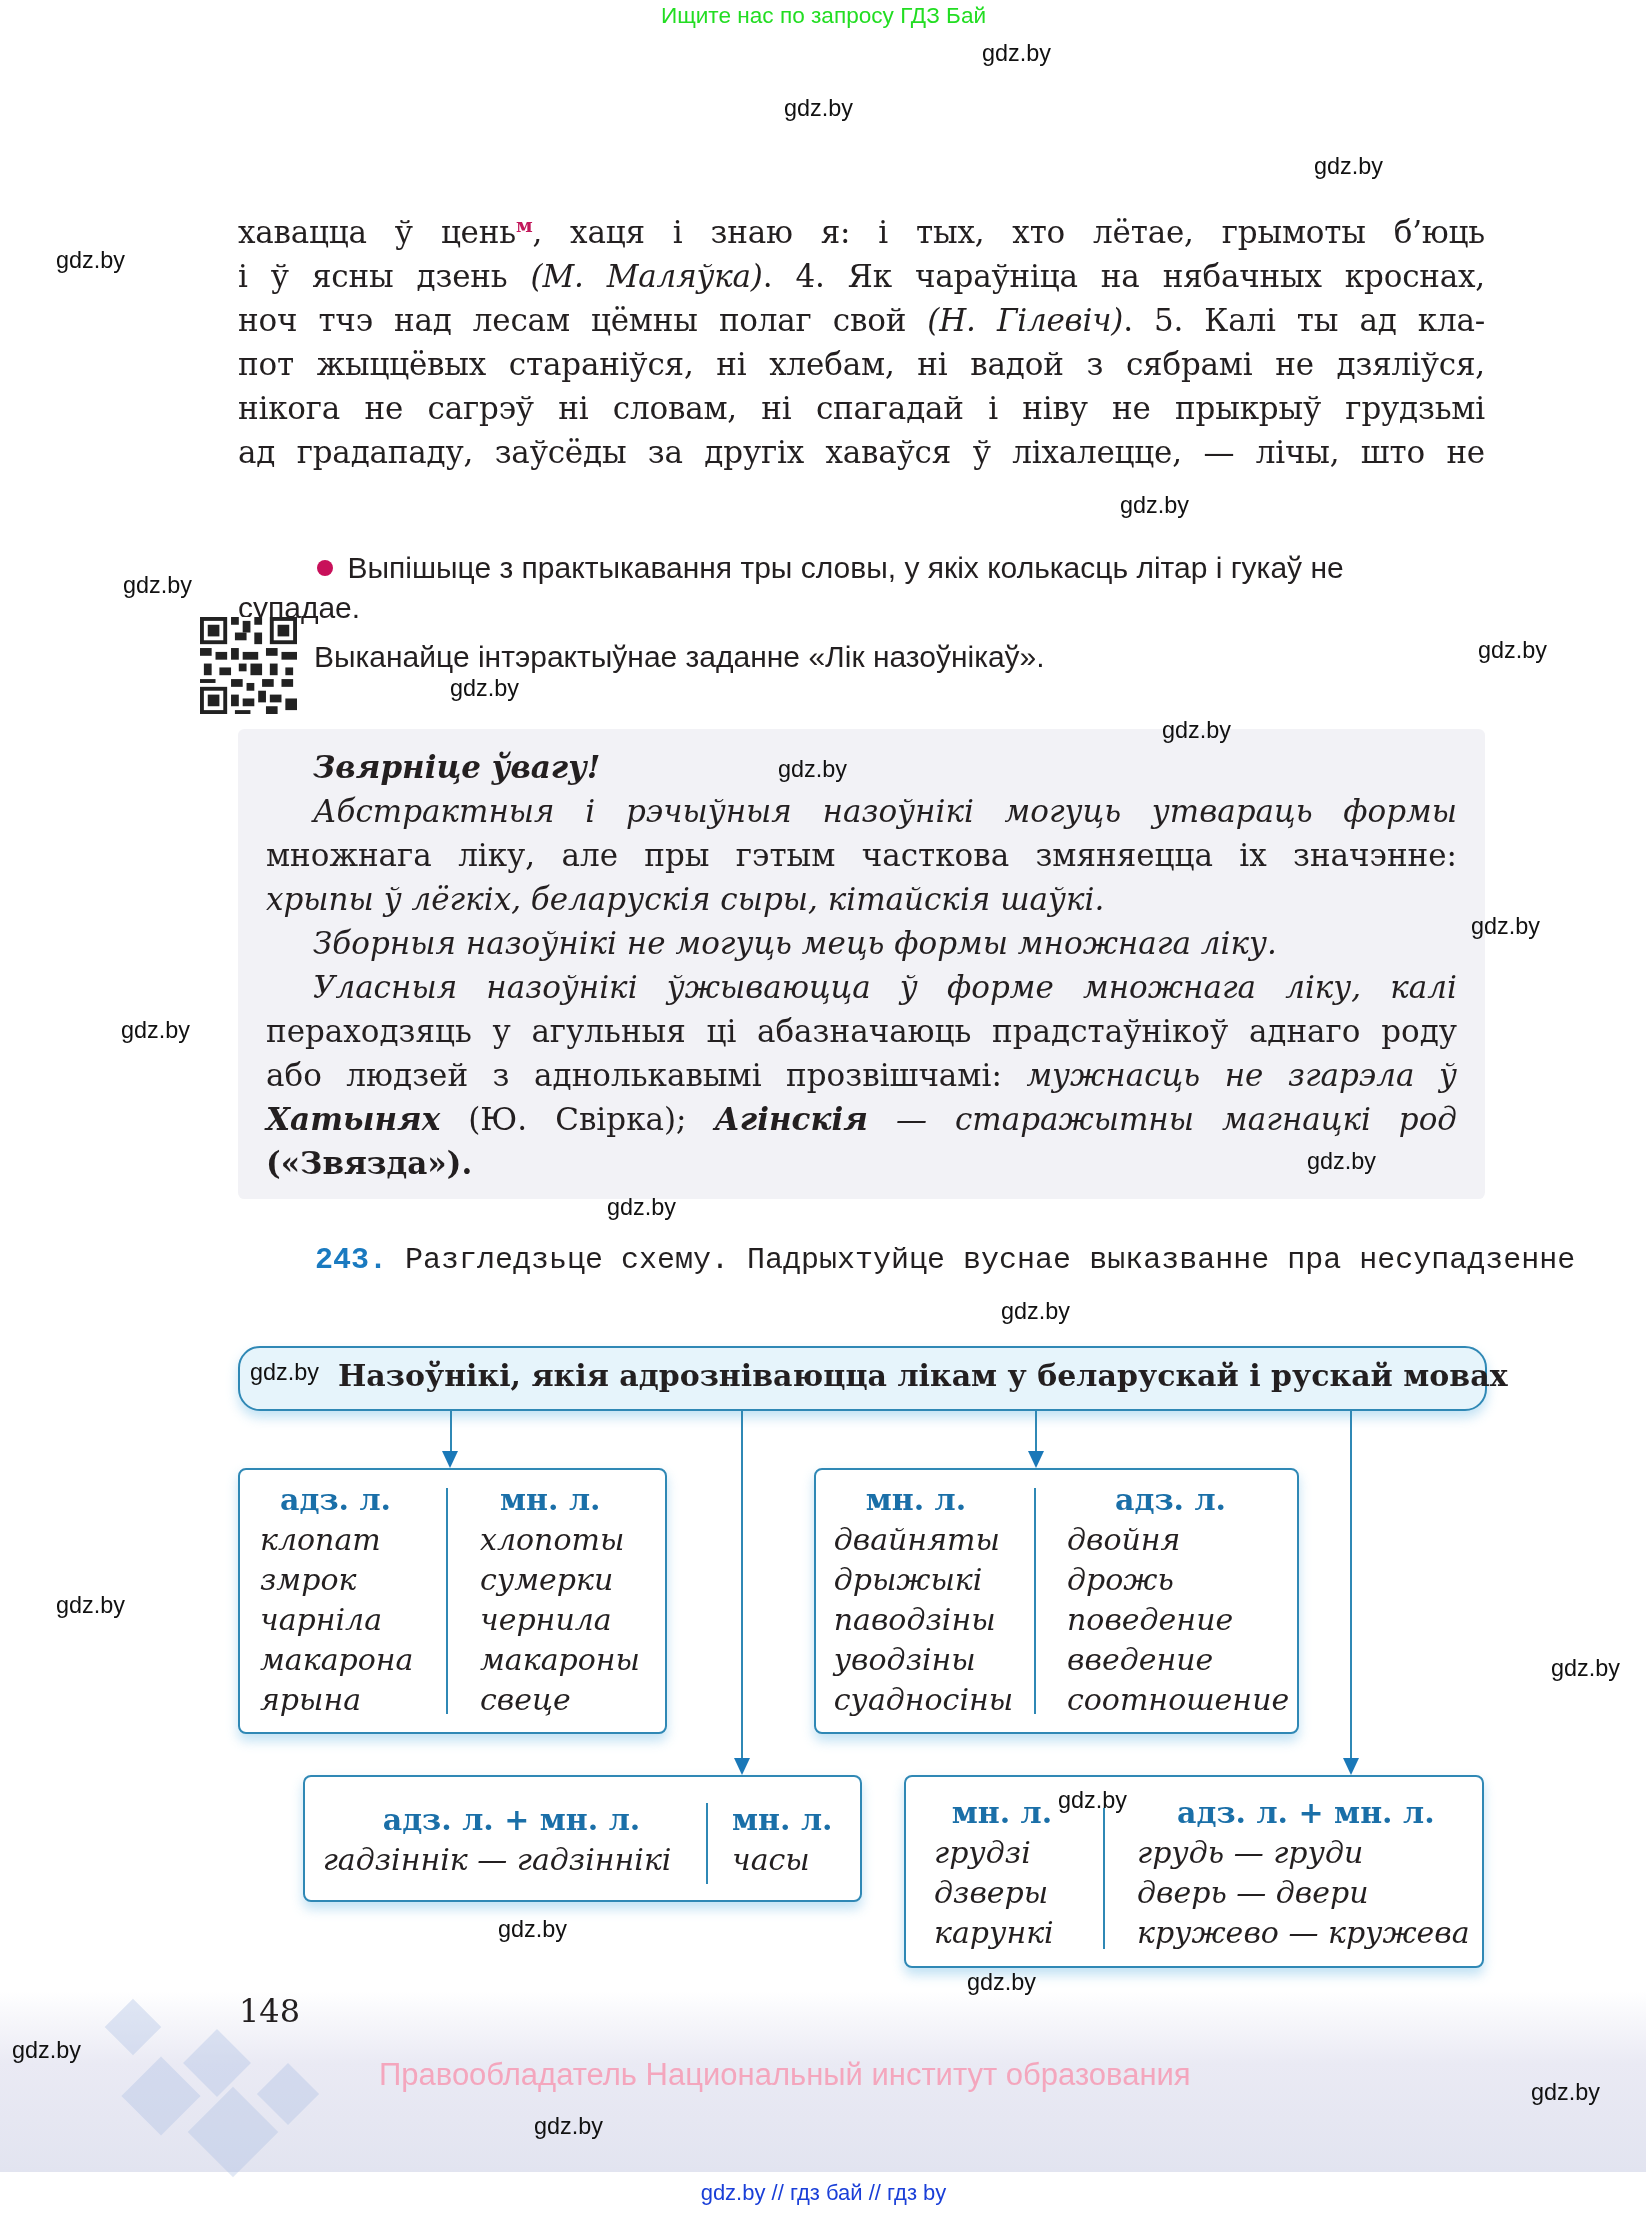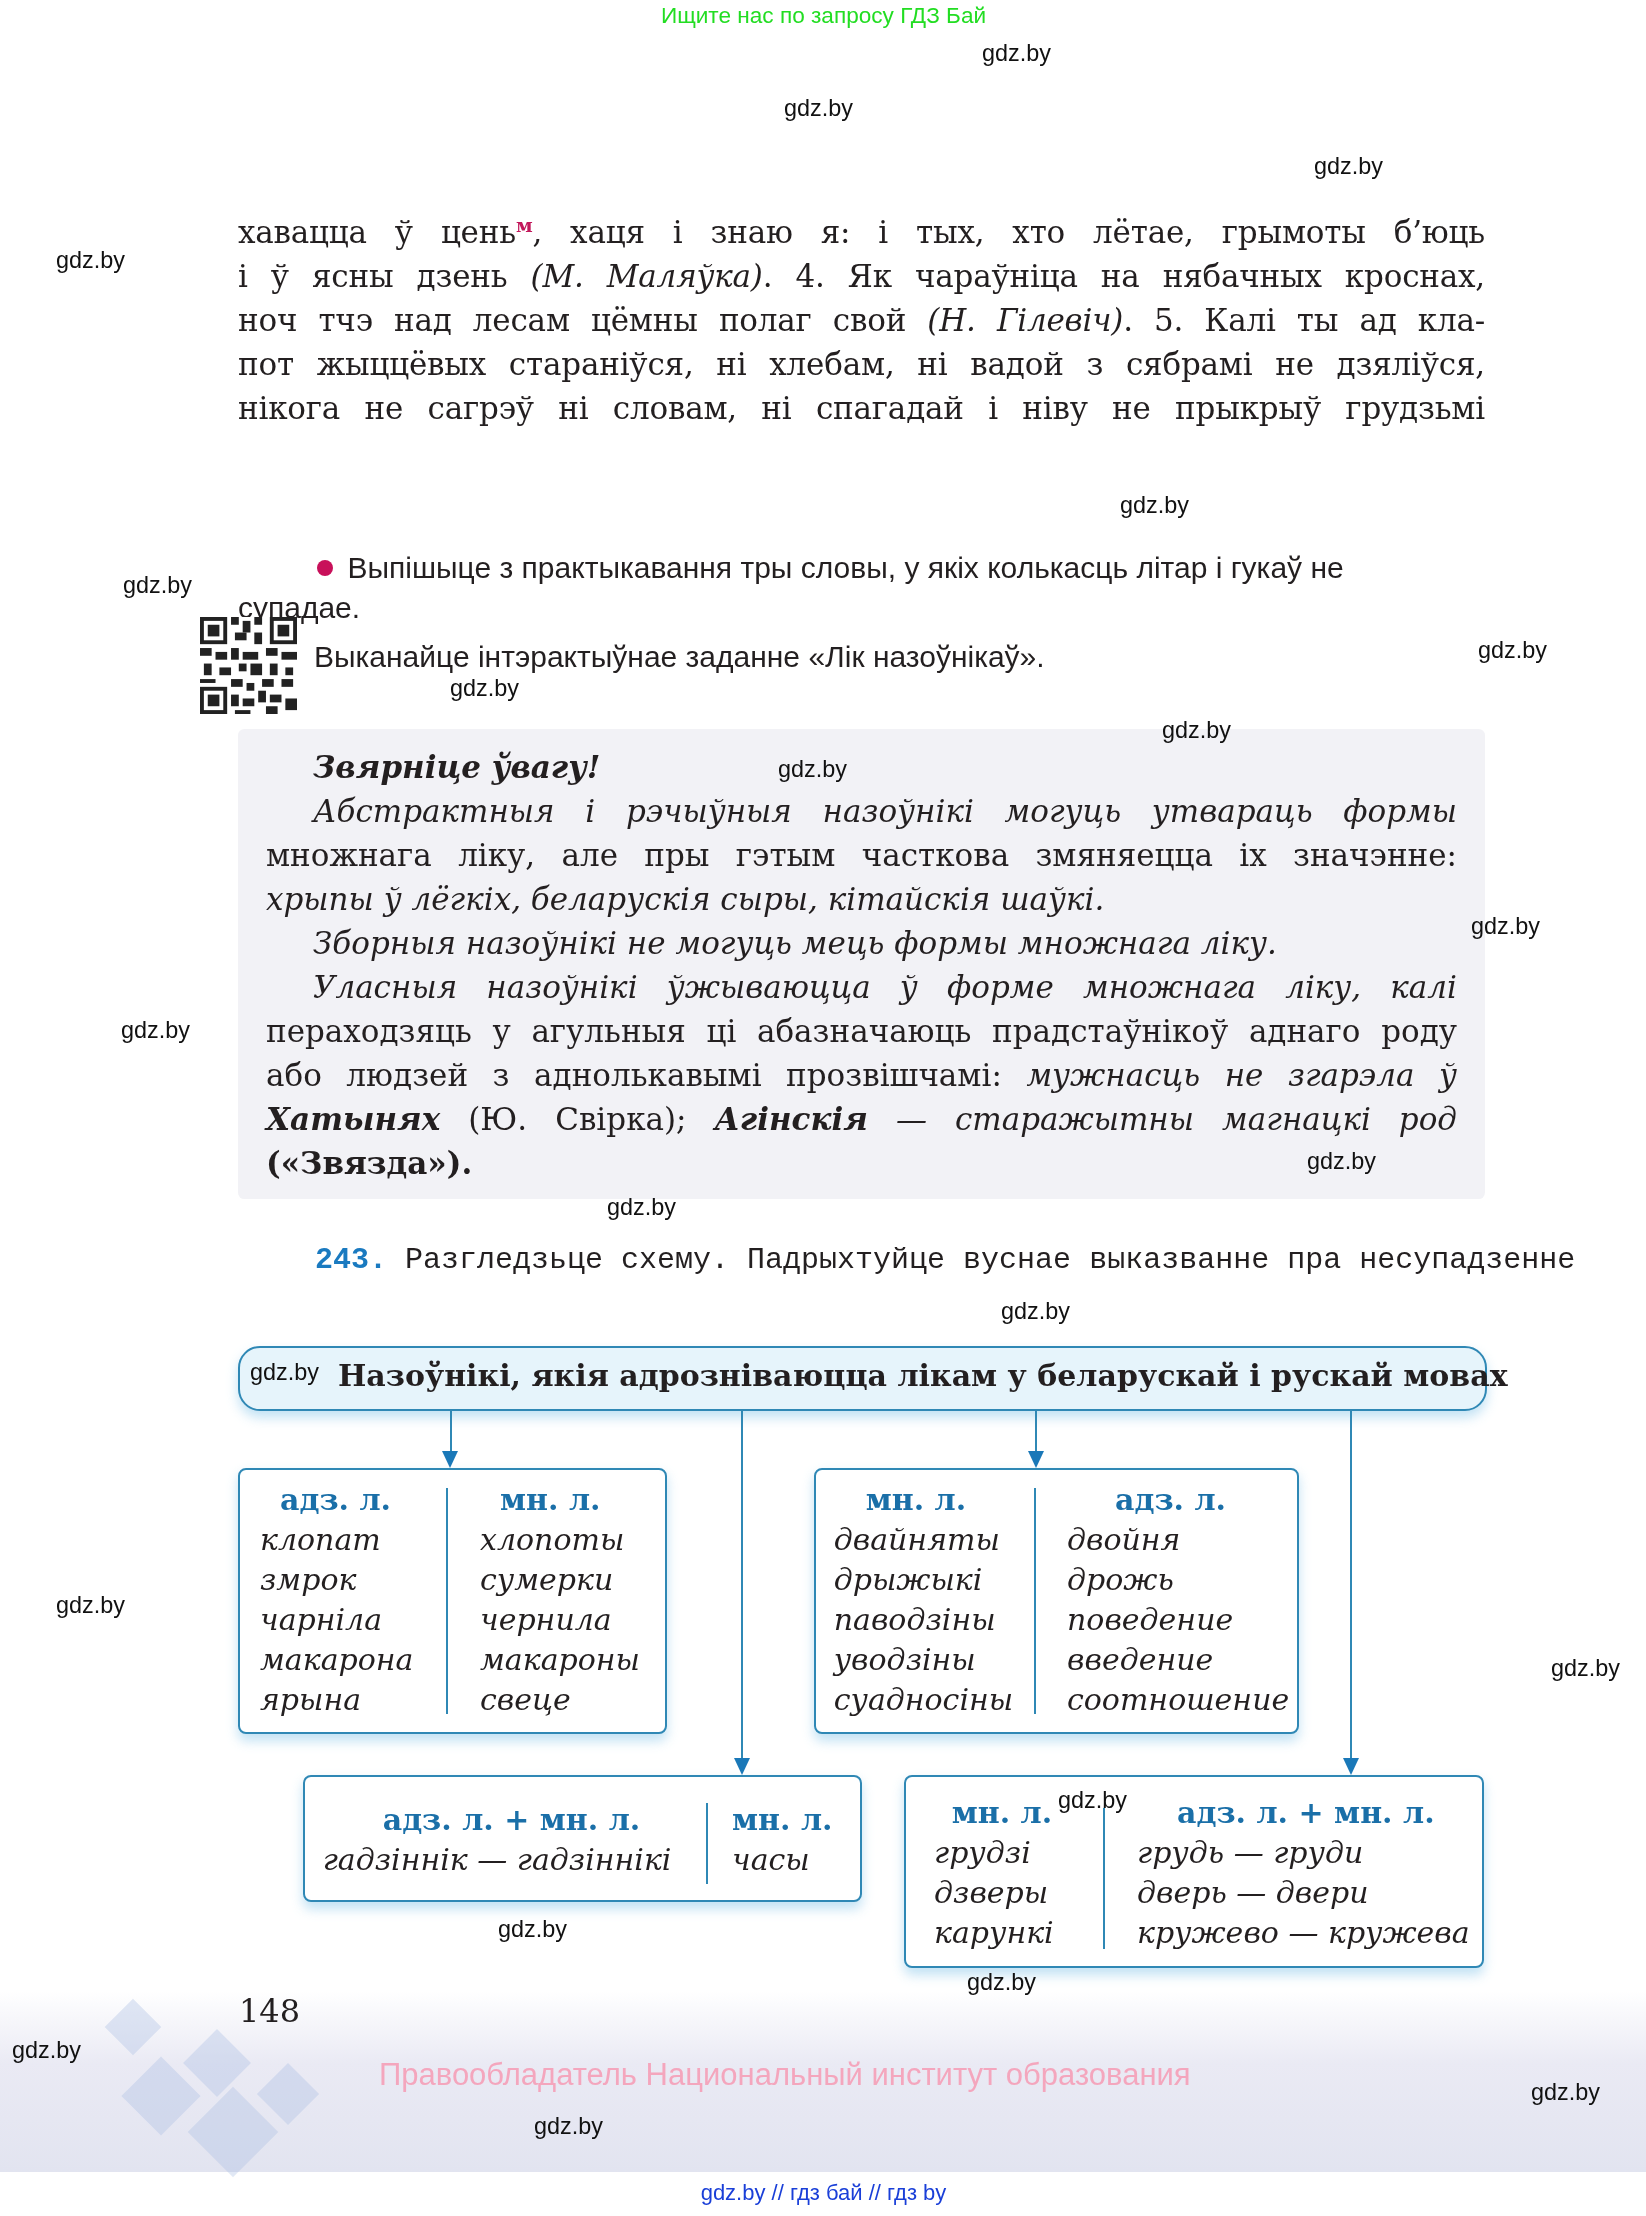--- a/index.html
+++ b/index.html
@@ -48,20 +48,21 @@
   <div class="diamond" style="left:266px;top:81px;width:44px;height:44px;"></div>
   <div class="diamond" style="left:113px;top:16px;width:40px;height:40px;"></div>
 </div>
 
 <div class="serif-text" style="top:204px;">
   <span class="ln"><span>хавацца ў цень</span><span class="sup">м</span><span>, хаця і знаю я: і тых, хто лётае, грымоты б’юць</span></span>
   <span class="ln"><span>і ў ясны дзень </span><span class="it">(М. Маляўка)</span><span>. 4. Як чараўніца на нябачных кроснах,</span></span>
   <span class="ln"><span>ноч тчэ над лесам цёмны полаг свой </span><span class="it">(Н. Гілевіч)</span><span>. 5. Калі ты ад кла-</span></span>
   <span class="ln">пот жыццёвых стараніўся, ні хлебам, ні вадой з сябрамі не дзяліўся,</span>
   <span class="ln">нікога не сагрэў ні словам, ні спагадай і ніву не прыкрыў грудзьмі</span>
+  <span class="ln">ад градападу, заўсёды за другіх хаваўся ў ліхалецце, — лічы, што не</span>
 </div>
 
 <div class="task" style="top:548px;">
   <span class="ln" style="padding-left:79px;"><span class="bullet"></span><span>Выпішыце з практыкавання тры словы, у якіх колькасць літар і гукаў не</span></span>
   <span class="ln">супадае.</span>
 </div>
 
 <svg class="qr" viewBox="0 0 25 25">
   <rect width="25" height="25" fill="#fff"></rect>
   <g fill="#222">

